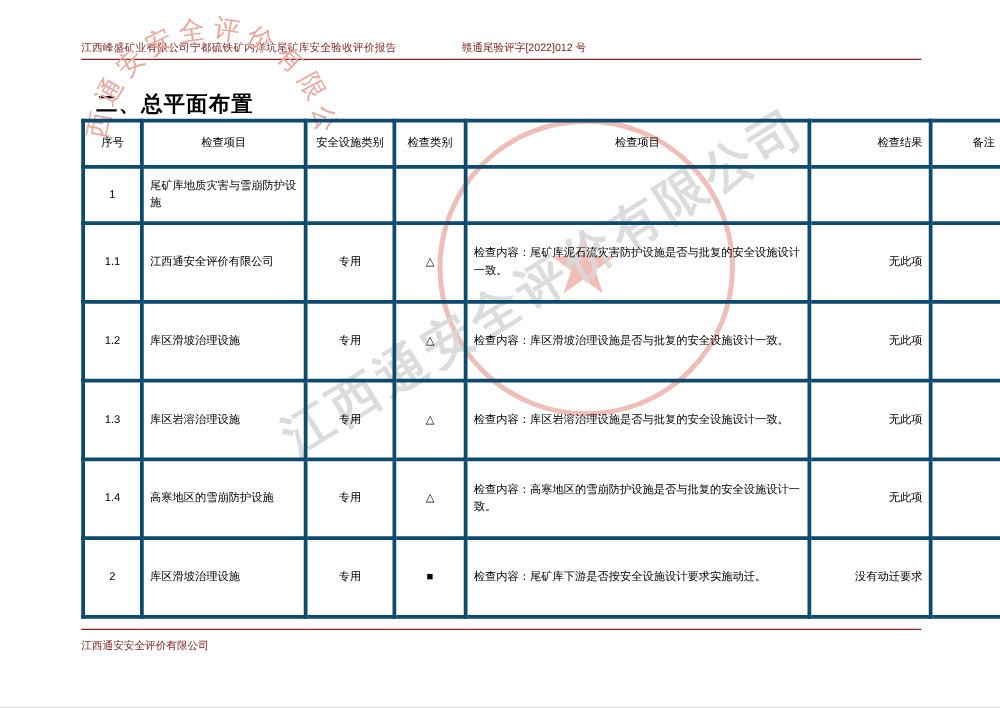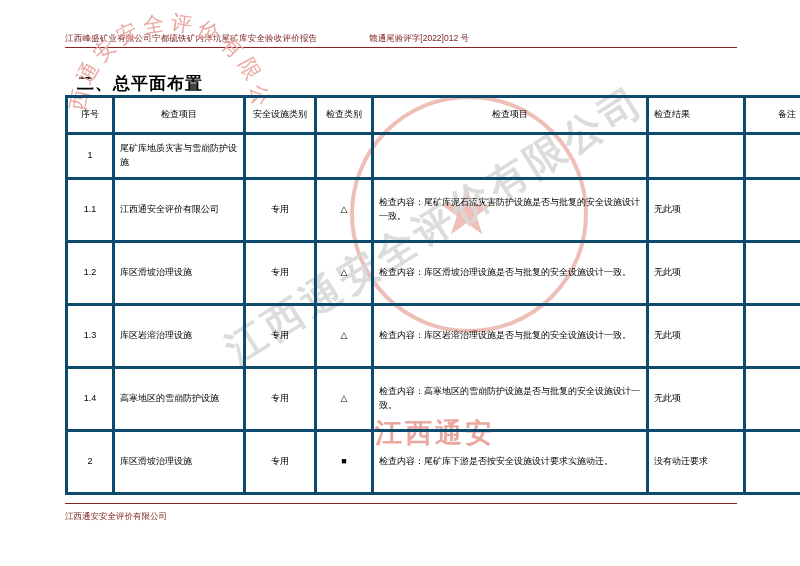--- a/index.html
+++ b/index.html
@@ -91,21 +91,21 @@
   thead td {
     text-align: center;
     height: 26px;
     font-size: 9px;
   }
   .c-no      { width: 34px;  text-align: center; }
   .c-item    { width: 118px; text-align: left; padding-left: 10px; margin-left: 24px; }
   .c-fac     { width: 58px;  text-align: center; }
   .c-type    { width: 44px;  text-align: center; }
   .c-content { width: 262px; text-align: left; padding-left: 9px; }
-  .c-result  { width: 84px;  text-align: left; }
+  .c-result  { width: 84px;  text-align: right; }
   .c-remark  { width: 72px;  text-align: center; }
 
   tbody td { height: 44px; }
   tr.row-tall td { height: 52px; }
   tr.row-short td { height: 34px; }
 
   
   .ftr-rule {
     position: absolute;
     left: 10px;
@@ -209,21 +209,20 @@
           <defs>
             <path id="ringpath" d="M 30,115 A 85,85 0 1 1 200,115"></path>
           </defs>
           <text fill="#e8a9a1" font-size="21" font-family="Liberation Sans, sans-serif" letter-spacing="5">
             <textPath href="#ringpath" startOffset="50%" text-anchor="middle">江西通安安全评价有限公司</textPath>
           </text>
         </svg>
       </div>
       <div class="wm-star">★</div>
       <div class="wm-diag">江西通安全评价有限公司</div>
-      <div class="wm-red">江西通安</div>
     </div>
 
     <table class="chk">
       <thead>
         <tr>
           <td class="c-no">序号</td>
           <td class="c-item" style="text-align:center;">检查项目</td>
           <td class="c-fac">安全设施类别</td>
           <td class="c-type">检查类别</td>
           <td class="c-content" style="text-align:center;">检查项目</td>

